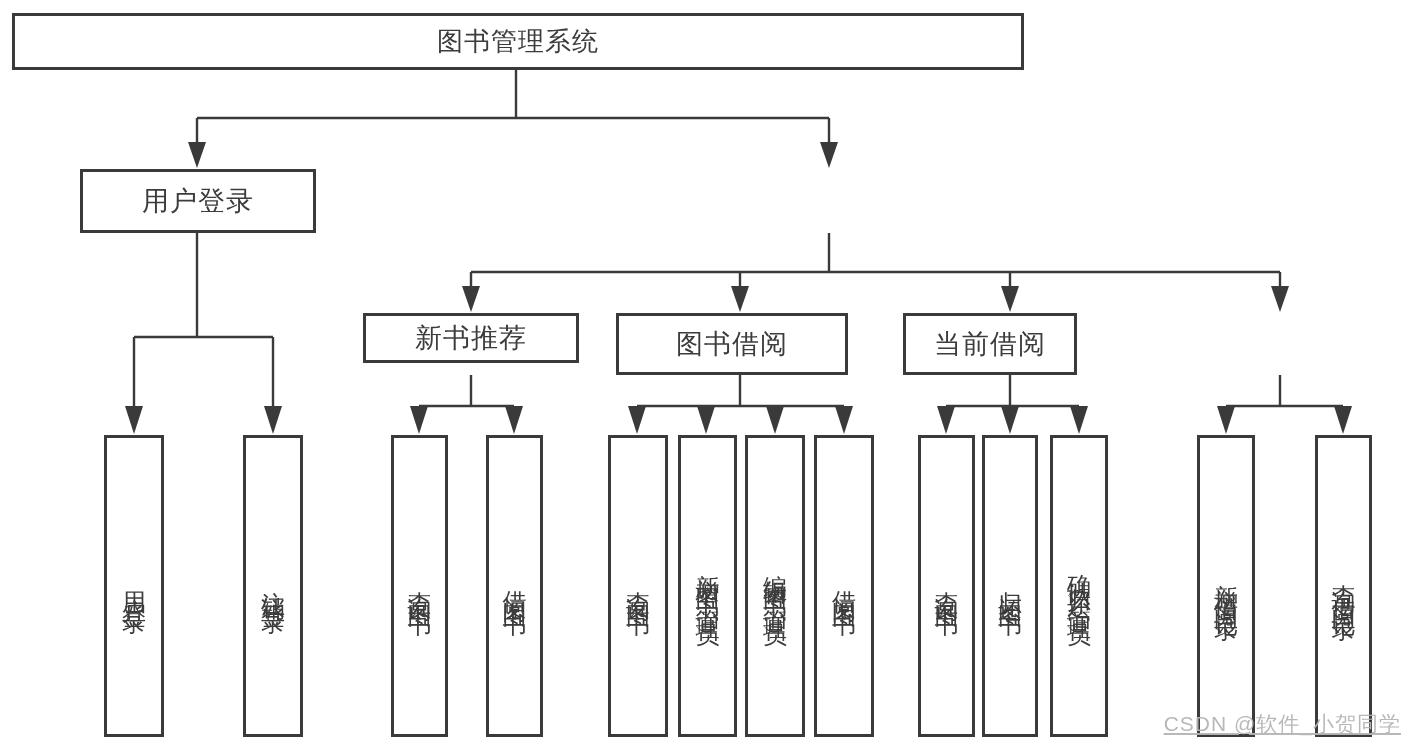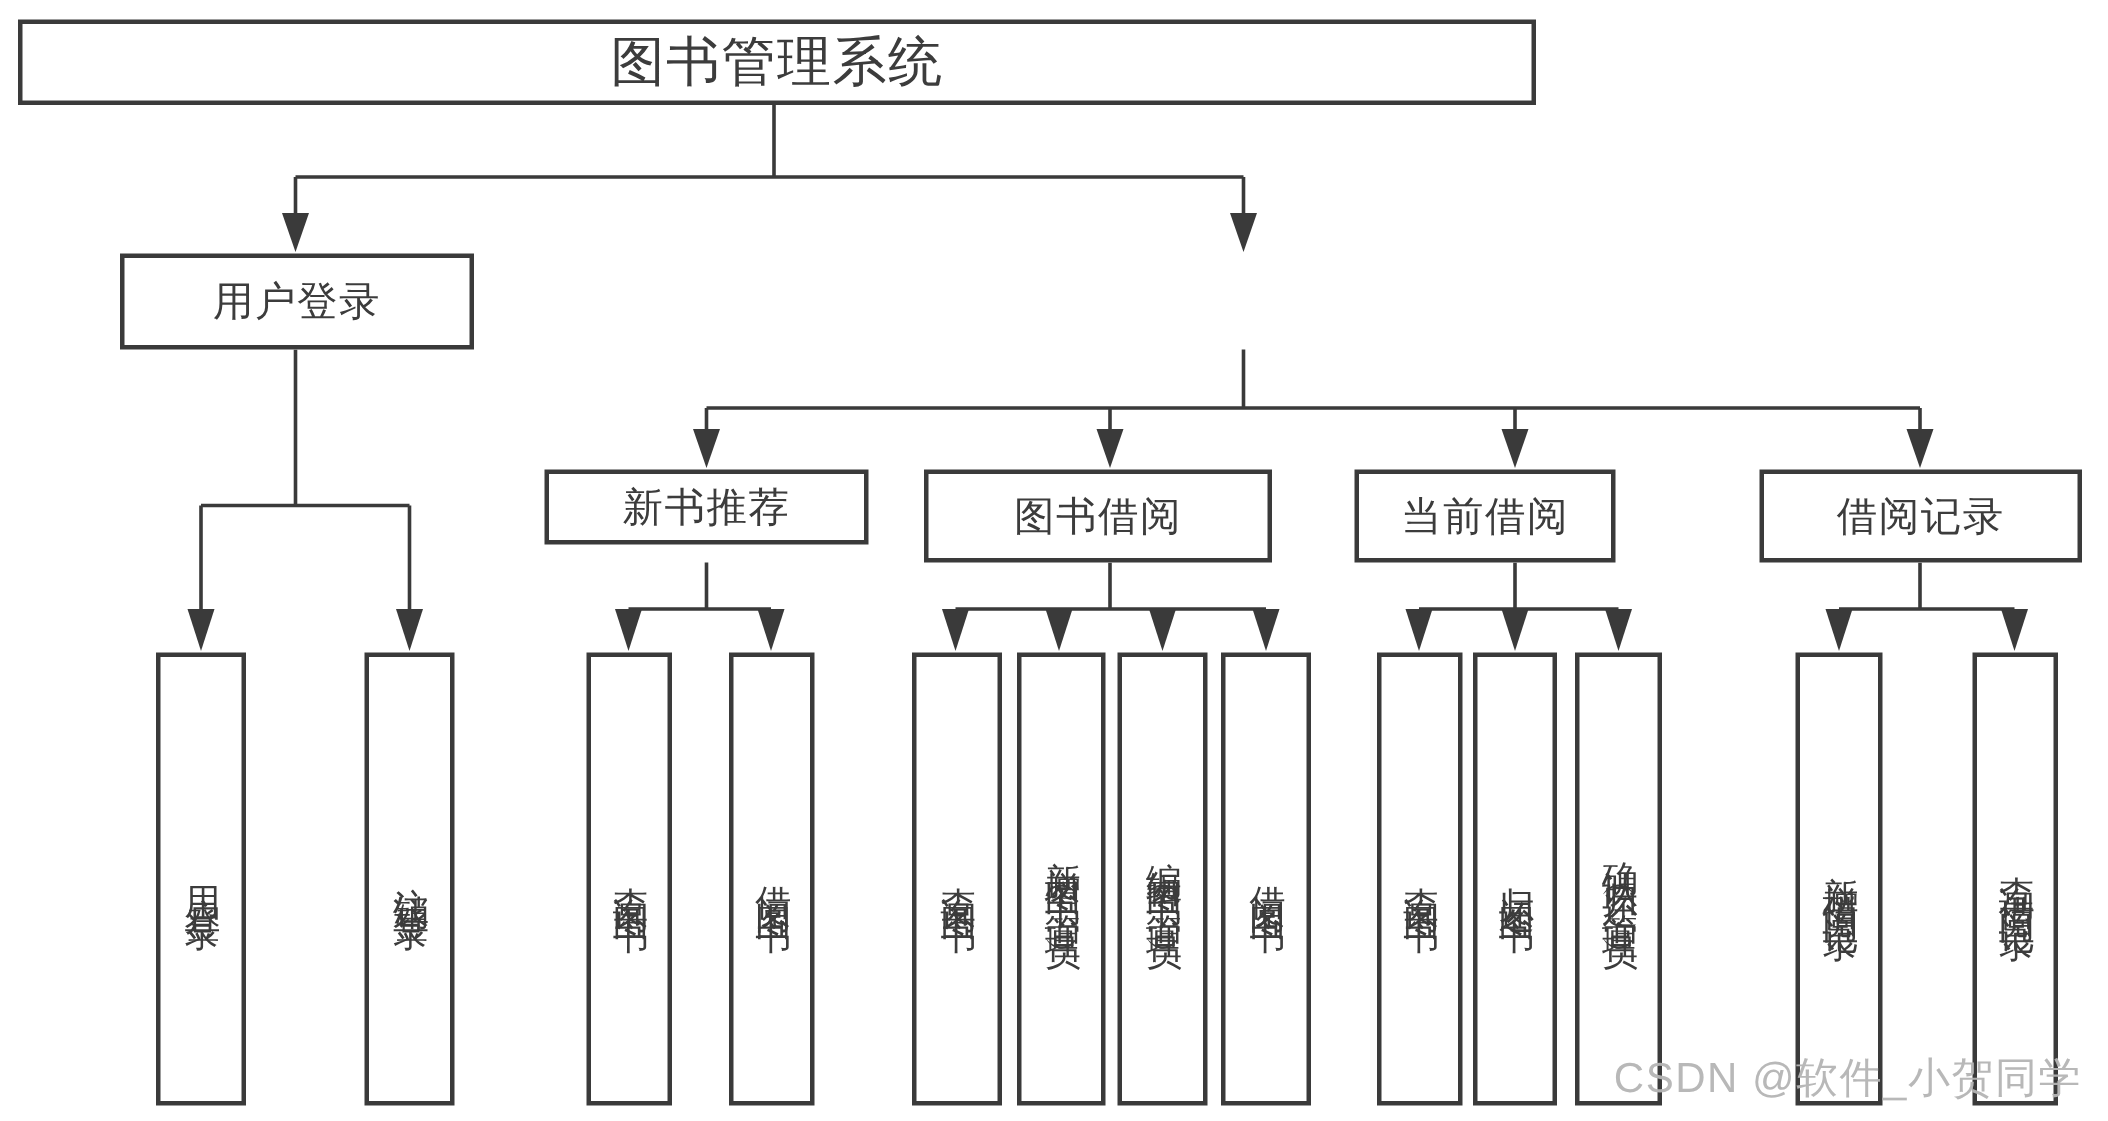--- a/index.html
+++ b/index.html
@@ -16,30 +16,31 @@
   .wires{position:absolute;left:0;top:0;width:1405px;height:747px;}
   .wires path{stroke:var(--line);stroke-width:2.4;fill:none;}
   .wires polygon{fill:var(--line);stroke:none;}
   .box{
     position:absolute;box-sizing:border-box;background:#fff;
     border:3px solid var(--line);
     display:flex;align-items:center;justify-content:center;
     color:var(--text);
   }
   .hbox{font-size:27px;letter-spacing:1px;}
-  .root{font-size:36px;}
+  .root{font-size:26px;}
   .leaf{top:435px;height:302px;}
   .vtext{
     writing-mode:vertical-rl;text-orientation:mixed;
     white-space:nowrap;letter-spacing:7px;font-size:24px;line-height:1;
   }
   .watermark{
-    position:absolute;right:17px;bottom:9px;z-index:10;
-    color:var(--watermark);font-size:28px;letter-spacing:1px;opacity:.95;
+    position:absolute;right:4px;bottom:9px;z-index:10;
+    color:var(--watermark);font-size:21px;letter-spacing:1px;opacity:.95;
     pointer-events:none;
+    text-decoration:underline;
   }
 </style>
 </head>
 <body>
 
 <div class="stage">
 
   <svg class="wires" viewBox="0 0 1405 747" aria-hidden="true">
     <g>
       <path d="M516 70 V118 M197 118 H829 M197 118 V147 M829 118 V147"></path>
@@ -93,23 +94,20 @@
 
   <div class="box hbox" style="left:363px;top:313px;width:216px;height:50px">
     <span>新书推荐</span>
   </div>
   <div class="box hbox" style="left:616px;top:313px;width:232px;height:62px">
     <span>图书借阅</span>
   </div>
   <div class="box hbox" style="left:903px;top:313px;width:174px;height:62px">
     <span>当前借阅</span>
   </div>
-  <div class="box hbox" style="left:1173px;top:313px;width:215px;height:62px">
-    <span>借阅记录</span>
-  </div>
 
   <div class="box leaf" style="left:104px;width:60px">
     <span class="vtext">用户登录</span>
   </div>
   <div class="box leaf" style="left:243px;width:60px">
     <span class="vtext">注销登录</span>
   </div>
 
   <div class="box leaf" style="left:391px;width:57px">
     <span class="vtext">查询图书</span>

